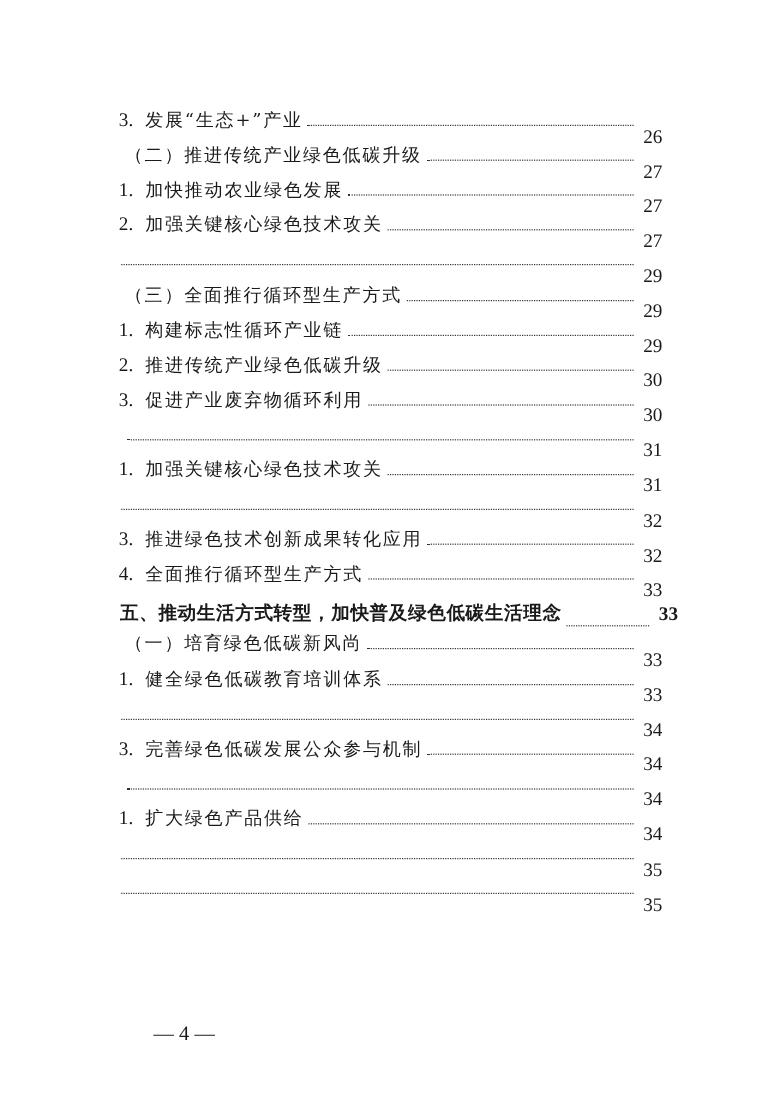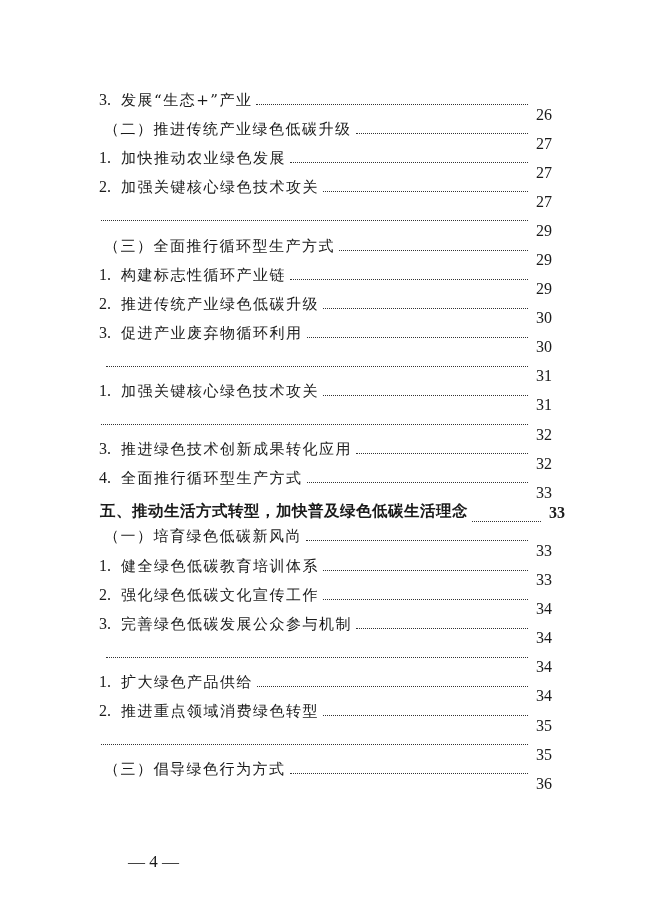--- a/index.html
+++ b/index.html
@@ -97,47 +97,40 @@
       <span class="label"><span>（一）培育绿色低碳新风尚</span></span>
       <span class="leader"></span>
       <span class="page">33</span>
     </div>
     <div class="row lvl3">
       <span class="label"><span class="num">1.</span><span>健全绿色低碳教育培训体系</span></span>
       <span class="leader"></span>
       <span class="page">33</span>
     </div>
     <div class="row lvl3">
-      <span class="label"><span class="num">2.</span><span>强化绿色低碳文化宣传工作</span></span>
       <span class="leader"></span>
       <span class="page">34</span>
     </div>
     <div class="row lvl3">
       <span class="label"><span class="num">3.</span><span>完善绿色低碳发展公众参与机制</span></span>
       <span class="leader"></span>
       <span class="page">34</span>
     </div>
     <div class="row lvl2">
       <span class="leader"></span>
       <span class="page">34</span>
     </div>
     <div class="row lvl3">
       <span class="label"><span class="num">1.</span><span>扩大绿色产品供给</span></span>
       <span class="leader"></span>
       <span class="page">34</span>
     </div>
     <div class="row lvl3">
-      <span class="label"><span class="num">2.</span><span>推进重点领域消费绿色转型</span></span>
       <span class="leader"></span>
       <span class="page">35</span>
     </div>
     <div class="row lvl3">
       <span class="leader"></span>
       <span class="page">35</span>
     </div>
-    <div class="row lvl2">
-      <span class="label"><span>（三）倡导绿色行为方式</span></span>
-      <span class="leader"></span>
-      <span class="page">36</span>
-    </div>
   </div>
 
 <div class="footer">— 4 —</div>
 
 </body></html>

